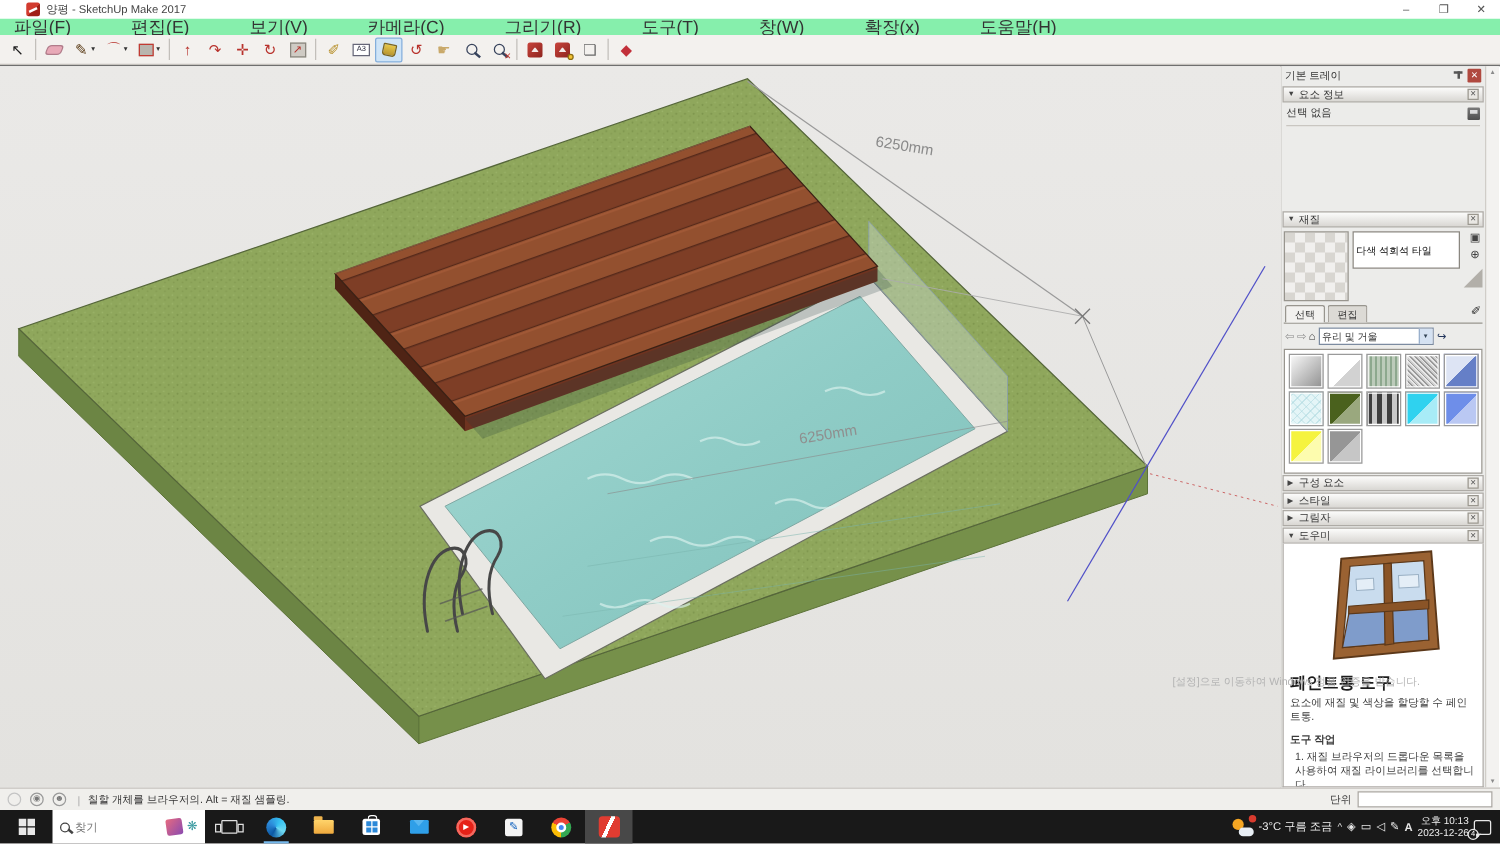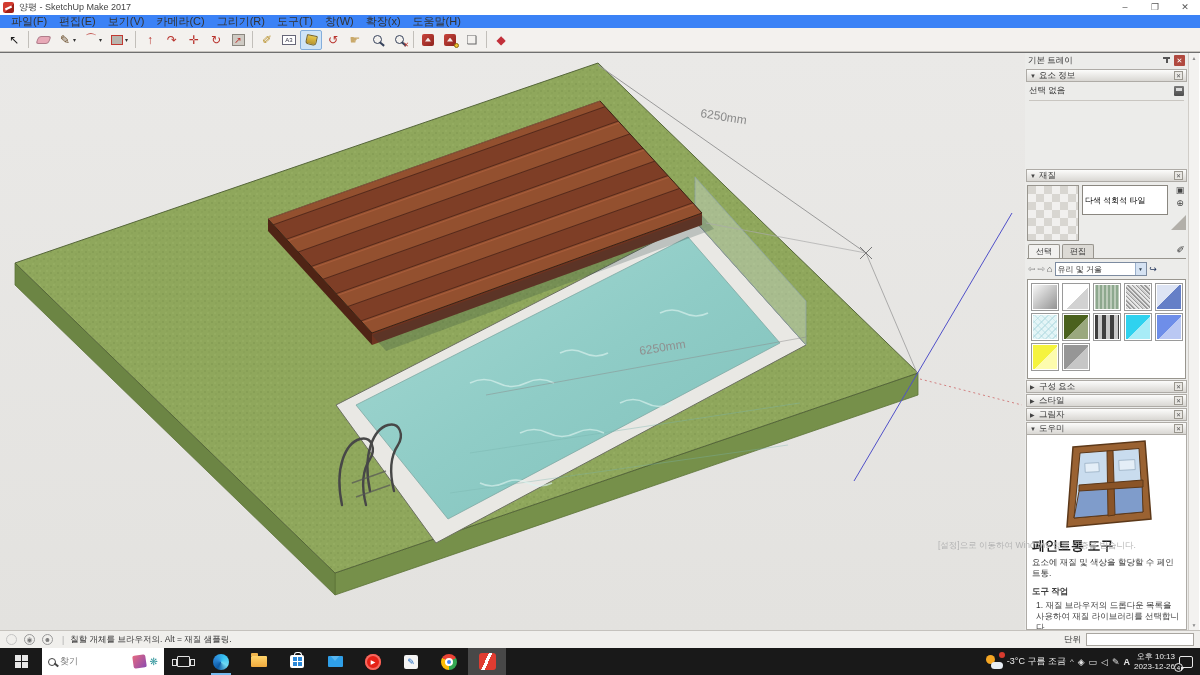--- a/index.html
+++ b/index.html
@@ -1,28 +1,28 @@
 <!DOCTYPE html>
 <html><head>
 <meta charset="utf-8">
 <style>
   * { margin:0; padding:0; box-sizing:border-box; }
   body { font-family:"Liberation Sans","DejaVu Sans",sans-serif; }
   #app { position:relative; width:1200px; height:675px; overflow:hidden; background:#fff; }
 
   
-  .titlebar { position:absolute; top:0; left:0; right:0; height:15px; background:#fff; display:flex; align-items:center; padding-left:3px; font-size:9px; color:#444; }
+  .titlebar { position:absolute; top:0; left:0; right:0; height:15px; background:#fff; display:flex; align-items:center; padding-left:21px; font-size:9px; color:#444; }
   .su-logo { width:11px; height:11px; border-radius:2px; background:linear-gradient(135deg,#d23b2f 55%,#a02017 55%); position:relative; }
   .su-logo::after { content:""; position:absolute; left:2px; top:5px; width:7px; height:2px; background:#fff; transform:rotate(-25deg); }
   .titlebar .t { margin-left:5px; }
   .win-controls { margin-left:auto; display:flex; }
   .win-btn { width:30px; height:15px; text-align:center; font-size:9px; line-height:15px; color:#555; }
 
   
-  .menubar { position:absolute; top:15px; left:0; right:0; height:13px; background:#3b82f6; display:flex; align-items:center; padding-left:5px; font-size:11px; color:#333; }
+  .menubar { position:absolute; top:15px; left:0; right:0; height:13px; background:#86efac; display:flex; align-items:center; padding-left:5px; font-size:14px; color:#333;gap:36px; }
   .menu-item { padding:0 6px; line-height:13px; }
 
   
   .toolbar { position:absolute; top:28px; left:0; right:0; height:24px; background:#f3f1ee; border-bottom:1px solid #c6c3be; display:flex; align-items:center; padding-left:3px; }
   .tb-btn { width:22px; height:20px; display:flex; align-items:center; justify-content:center; position:relative; font-size:12px; }
   .tb-btn.active { background:#cfe4f7; border:1px solid #84aedb; border-radius:2px; }
   .tb-sep { width:1px; height:17px; background:#c2bfba; margin:0 3px; }
   .caret { font-size:6px; color:#333; margin-left:-3px; width:7px; }
   .g-blk{color:#1a1a1a} .g-red{color:#b8322c} .g-ink{color:#5a3b16} .g-gold{color:#b8912c}
   .g-tan{color:#c9a96a} .g-gray{color:#6b6b6b} .g-gem{color:#c2303a}
@@ -114,21 +114,21 @@
   .unit-box { width:108px; height:13px; border:1px solid #a9a6a0; background:#fff; font-size:8px; font-family:inherit; }
 
   
   .taskbar { position:absolute; top:648px; left:0; right:0; height:27px; background:#191919; display:flex; align-items:stretch; color:#eee; }
   .tk-start { width:42px; display:flex; align-items:center; justify-content:center; }
   .winlogo { display:grid; grid-template-columns:6px 6px; grid-template-rows:6px 6px; gap:1px; }
   .winlogo span { background:#e8e8e8; }
   .tk-search { width:122px; background:#fff; display:flex; align-items:center; gap:4px; padding:0 6px; }
   .mag { width:8px; height:8px; border:1.5px solid #444; border-radius:50%; position:relative; flex:none; }
   .mag::after { content:""; position:absolute; width:5px; height:1.5px; background:#444; right:-4px; bottom:-1px; transform:rotate(40deg); }
-  .tk-search input { border:none; outline:none; flex:1; font-size:9px; color:#333; min-width:10px; font-family:Liberation Mono, monospace; }
+  .tk-search input { border:none; outline:none; flex:1; font-size:9px; color:#333; min-width:10px; font-family:Liberation Serif, serif; }
   .srch-card { width:13px; height:13px; border-radius:2px; background:linear-gradient(135deg,#e66a80,#8a4ab0); transform:rotate(-8deg); flex:none; }
   .srch-fest { font-size:10px; color:#3a9aa0; flex:none; }
   .tk-btn { width:38px; display:flex; align-items:center; justify-content:center; position:relative; }
   .tk-btn.running::after { content:""; position:absolute; bottom:0; left:9px; width:20px; height:2px; background:#76b9ed; }
   .tk-btn.active-app { background:#484848; }
   .tv { width:13px; height:11px; border:1px solid #e0e0e0; border-radius:1px; position:relative; }
   .tv::before,.tv::after { content:""; position:absolute; top:2px; width:3px; height:5px; border:1px solid #e0e0e0; }
   .tv::before{ left:-6px; } .tv::after{ right:-6px; }
   .ic-edge { width:16px; height:16px; border-radius:50%; background:conic-gradient(from 210deg,#0c59a4,#2b88d8,#35c1f1,#6fdaf2,#0c59a4); }
   .ic-folder { width:16px; height:11px; background:linear-gradient(#ffd46b,#efa93d); border-radius:1px; position:relative; }

